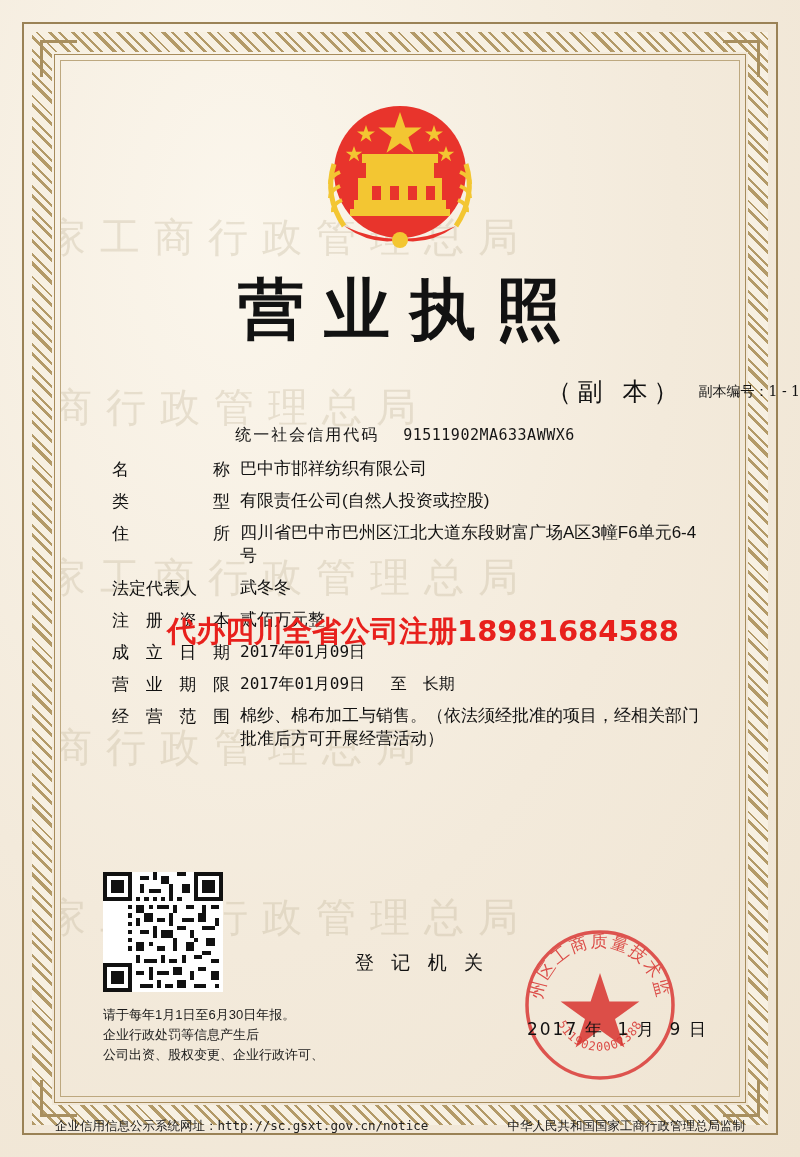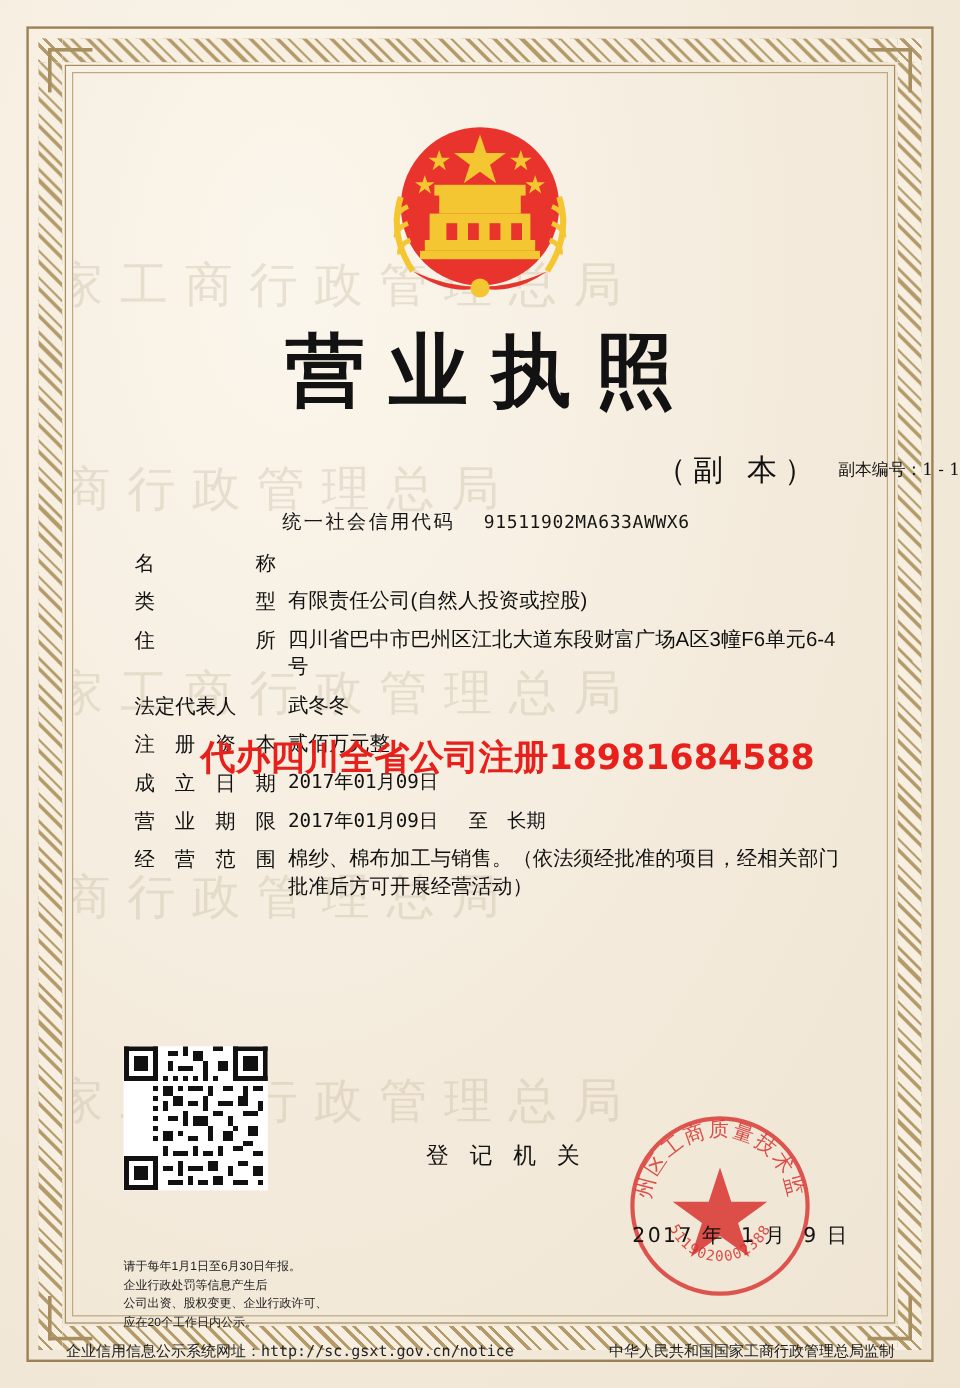--- a/index.html
+++ b/index.html
@@ -236,24 +236,23 @@
     width: 160px;
     height: 160px;
     pointer-events: none;
   }
 
   
   .notes {
     position: absolute;
     left: 103px;
     top: 1005px;
-    font-size: 10px;
+    font-size: 13px;
     line-height: 1.55;
     color: #1a1a1a;
-    margin-top: 43px;
   }
 
   
   .footer {
     position: absolute;
     bottom: 22px;
     left: 55px;
     right: 55px;
     display: flex;
     justify-content: space-between;
@@ -329,20 +328,21 @@
     <span class="credit-value">91511902MA633AWWX6</span>
   </div>
 
   <div class="fields">
 
     <div class="row">
       <div class="label">
           <span>名</span>
           <span>称</span>
         </div>
+      <div class="value">巴中市邯祥纺织有限公司</div>
     </div>
 
     <div class="row">
       <div class="label">
           <span>类</span>
           <span>型</span>
         </div>
       <div class="value">有限责任公司(自然人投资或控股)</div>
     </div>
 
@@ -528,21 +528,20 @@
     &nbsp;<span class="d">1</span>
     <span>月</span>
     &nbsp;<span class="d">9</span>
     <span>日</span>
   </div>
 
   <div class="notes">
     <div>请于每年1月1日至6月30日年报。</div>
     <div>企业行政处罚等信息产生后</div>
     <div>公司出资、股权变更、企业行政许可、</div>
-    <div>应在20个工作日内公示。</div>
   </div>
 
   <div class="footer">
     <div class="left">
       <span>企业信用信息公示系统网址：</span><span class="url">http://sc.gsxt.gov.cn/notice</span>
     </div>
     <div class="right">中华人民共和国国家工商行政管理总局监制</div>
   </div>
 
 </div>

